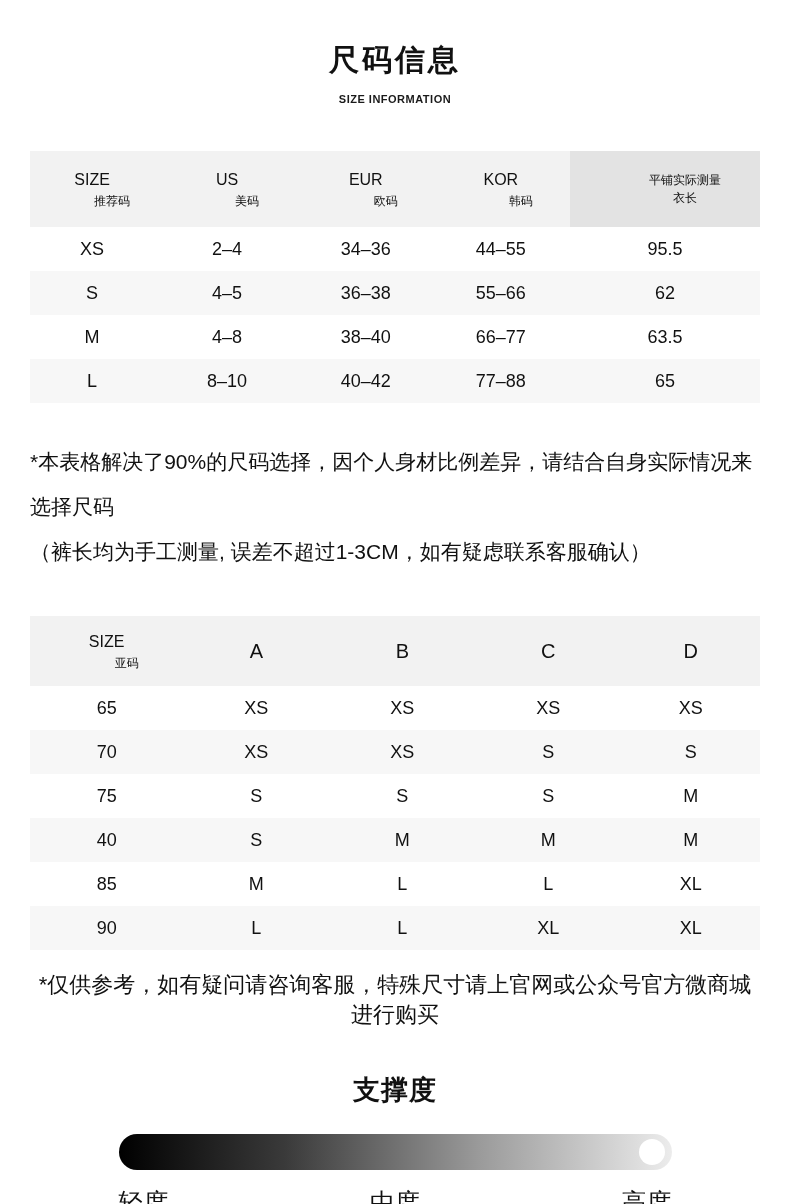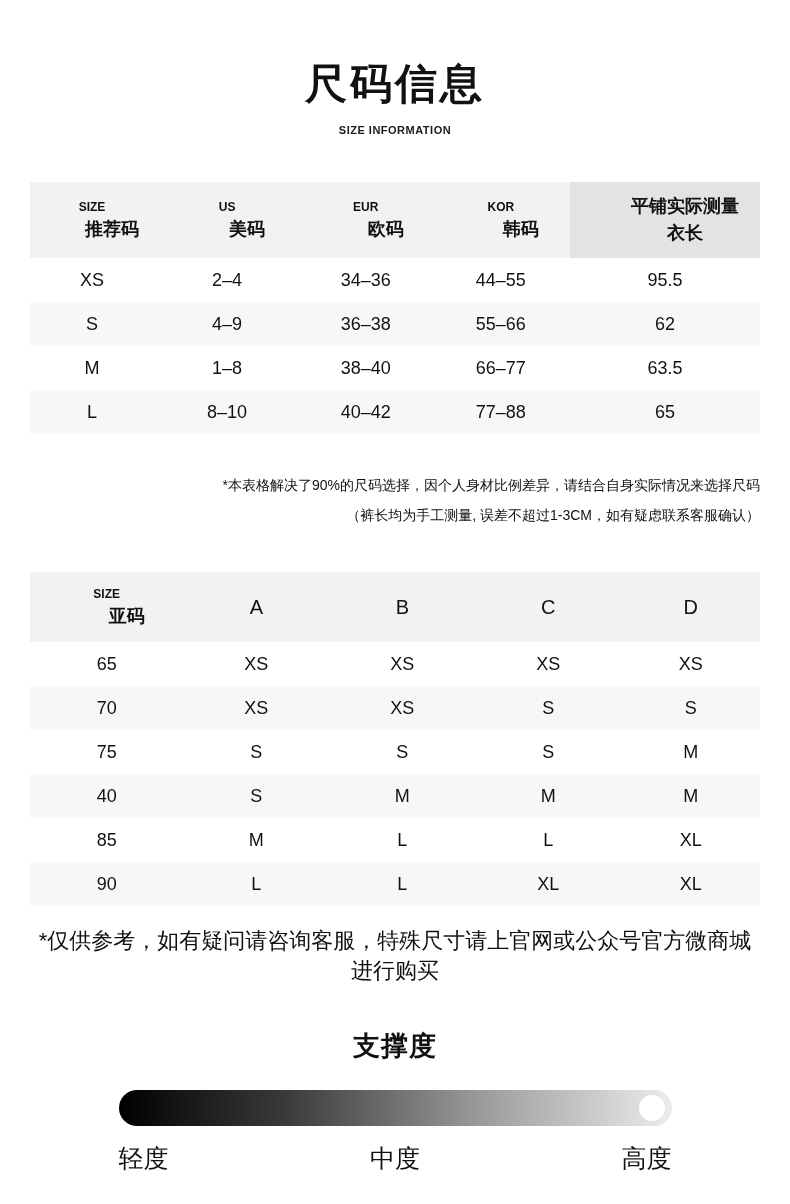--- a/index.html
+++ b/index.html
@@ -3,35 +3,35 @@
 <meta charset="utf-8">
 <style>
   * { margin:0; padding:0; box-sizing:border-box; }
   html,body { background:#ffffff; }
   body {
     width:790px; min-height:1204px; margin:0 auto;
     font-family:"Liberation Sans", sans-serif; color:#111111;
   }
   .page { padding:34px 30px 60px; }
 
-  .title { text-align:center; font-size:42px; font-weight:700; letter-spacing:3px; margin-top:22px; }
+  .title { text-align:center; font-size:30px; font-weight:700; letter-spacing:3px; margin-top:6px; }
   .subtitle { text-align:center; font-size:11px; font-weight:700; letter-spacing:0.5px; margin-top:12px; color:#1a1a1a; }
 
   table { width:100%; border-collapse:collapse; table-layout:fixed; }
   th, td { text-align:center; vertical-align:middle; }
 
   .size-table { margin-top:46px; }
   .size-table thead th { background:#f2f2f2; height:76px; }
   .size-table thead th.hl { background:#e3e3e3; }
-  .h1 { font-size:12px; font-weight:700; line-height:1.5; }
-  .h2 { font-size:18px; font-weight:700; line-height:1.5;padding-left:40px; }
+  .h1 { font-size:16px; font-weight:400; line-height:1.5; }
+  .h2 { font-size:12px; font-weight:400; line-height:1.5;padding-left:40px; }
   tbody td { height:44px; font-size:18px; font-weight:400; }
   tbody tr:nth-child(even) { background:#f7f7f7; }
 
-  .notes { margin-top:36px; text-align:right; font-size:14px; line-height:2.15; color:#111; }
+  .notes { margin-top:36px; text-align:left; font-size:21px; line-height:2.15; color:#111; }
 
   .asia-table { margin-top:42px; }
   .asia-table thead th { background:#f2f2f2; height:70px; font-size:20px; font-weight:400; }
 
   .note-single { margin-top:20px; text-align:center; font-size:22px; color:#111; }
 
   .support { margin-top:42px; }
   .support-title { text-align:center; font-size:27px; font-weight:700; letter-spacing:1px; }
   .bar-wrap { width:553px; margin:26px auto 0; }
   .bar {
@@ -87,28 +87,28 @@
     <tbody>
       <tr>
         <td>XS</td>
         <td>2–4</td>
         <td>34–36</td>
         <td>44–55</td>
         <td>95.5</td>
       </tr>
       <tr>
         <td>S</td>
-        <td>4–9</td>
+        <td>4–5</td>
         <td>36–38</td>
         <td>55–66</td>
         <td>62</td>
       </tr>
       <tr>
         <td>M</td>
-        <td>1–8</td>
+        <td>4–8</td>
         <td>38–40</td>
         <td>66–77</td>
         <td>63.5</td>
       </tr>
       <tr>
         <td>L</td>
         <td>8–10</td>
         <td>40–42</td>
         <td>77–88</td>
         <td>65</td>

